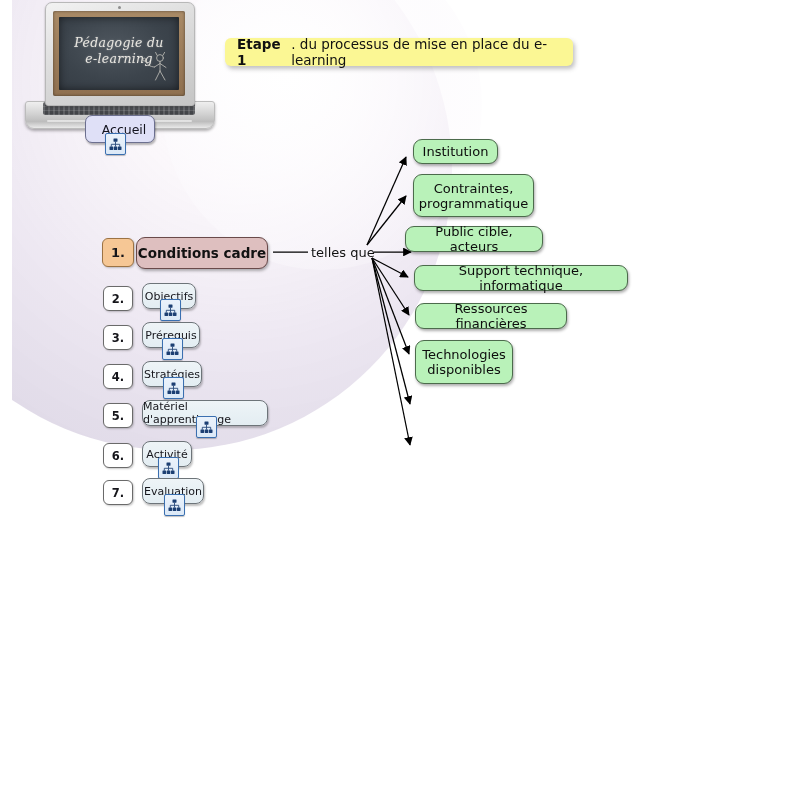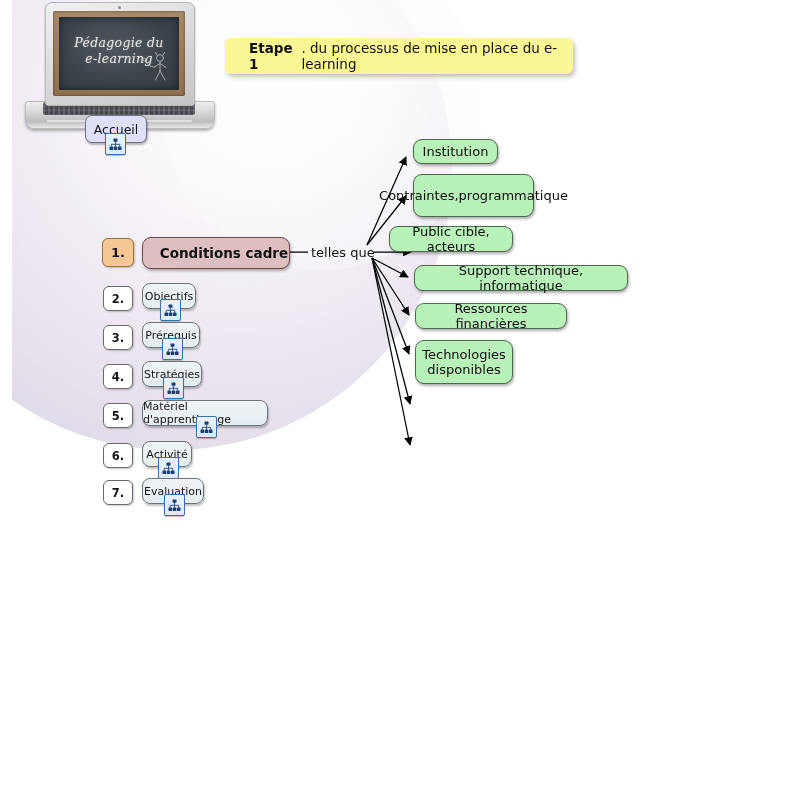--- a/index.html
+++ b/index.html
@@ -85,41 +85,41 @@
     background:linear-gradient(180deg,#56585c 0%,#3f4145 100%);
     border-radius:2px;
   }
   .kb-rows{position:absolute;left:0;top:0;right:0;bottom:0;
     background:repeating-linear-gradient(90deg,rgba(255,255,255,.14) 0 2px,rgba(0,0,0,0) 2px 5px),
                repeating-linear-gradient(0deg,rgba(255,255,255,.12) 0 1px,rgba(0,0,0,0) 1px 4px);}
   .trackline{position:absolute;left:30px;top:118px;width:145px;height:2px;background:rgba(255,255,255,.55);border-radius:2px;}
 
   
   .banner{
-    position:absolute;left:213px;top:38px;width:348px;height:36px;
+    position:absolute;left:213px;top:38px;width:348px;height:28px;
     background:#fbf794;
     border-radius:6px;
     box-shadow:2px 3px 4px rgba(120,120,120,.45);
     display:flex;align-items:center;
-    padding-left:24px;
+    padding-left:12px;
     box-sizing:border-box;
     color:#111;
     font-size:13.5px;
   }
   .banner .strong{font-weight:bold;margin-right:2px;}
 
   
   .accueil{
     position:absolute;left:73px;top:115px;width:60px;height:26px;
     background:#dfe0f7;
     border:1px solid #6c6f8f;
     border-radius:7px;
     box-shadow:1px 2px 2px rgba(0,0,0,.28);
     display:flex;align-items:center;justify-content:center;
-    font-size:12.5px;color:#13131e;
+    font-size:12.5px;color:#13131e;padding-left:8px;
   }
   .treeicon{
     position:absolute;width:19px;height:20px;
     border:1px solid #3a6fb0;
     background:linear-gradient(180deg,#eaf2fb 0%,#dce9f7 100%);
     border-radius:2px;
     box-shadow:0 1px 1px rgba(0,0,0,.25);
     display:flex;align-items:center;justify-content:center;
   }
   .accueil-icon{left:93px;top:133px;}
@@ -144,27 +144,27 @@
     position:absolute;
     background:linear-gradient(180deg,#eef4f7 0%,#e3edf2 100%);
     border:1px solid #6d7479;
     border-radius:8px;
     box-shadow:1px 2px 2px rgba(0,0,0,.25);
     display:flex;align-items:center;justify-content:center;
     font-size:11px;color:#16161c;
     box-sizing:border-box;
   }
   .cond{
-    position:absolute;left:130px;top:237px;width:130px;height:30px;
+    position:absolute;left:124px;top:237px;width:130px;height:30px;
     background:#debfbf;
     border:1px solid #6a4a4a;
     border-radius:9px;
     box-shadow:1px 2px 3px rgba(0,0,0,.3);
     display:flex;align-items:center;justify-content:center;
-    font-size:13.5px;font-weight:bold;color:#111;padding-left:16px;
+    font-size:13.5px;font-weight:bold;color:#111;
   }
 
   
   .greenbox{
     position:absolute;
     background:#b9f2b9;
     border:1.6px solid #4c6b4c;
     border-radius:9px;
     box-shadow:1px 2px 3px rgba(0,0,0,.32);
     display:flex;align-items:center;justify-content:center;
@@ -424,26 +424,26 @@
           <path d="M6.5 6.3 L6.5 8.6"></path>
           <path d="M10.7 6.3 L10.7 8.6"></path>
         </g>
       </svg>
   </div>
 
   <div class="greenbox" style="left:401px;top:139px;width:85px;height:25px;">
     <span>Institution</span>
   </div>
 
-  <div class="greenbox" style="left:401px;top:174px;width:121px;height:43px;">
+  <div class="greenbox" style="left:401px;top:174px;width:121px;height:43px;flex-direction:column;">
     <span>Contraintes,</span>
     <span>programmatique</span>
   </div>
 
-  <div class="greenbox" style="left:377px;top:226px;width:124px;height:26px;">
+  <div class="greenbox" style="left:393px;top:226px;width:138px;height:26px;">
     <span>Public cible, acteurs</span>
   </div>
 
   <div class="greenbox" style="left:402px;top:265px;width:214px;height:26px;">
     <span>Support technique, informatique</span>
   </div>
 
   <div class="greenbox" style="left:403px;top:303px;width:152px;height:26px;">
     <span>Ressources financières</span>
   </div>

